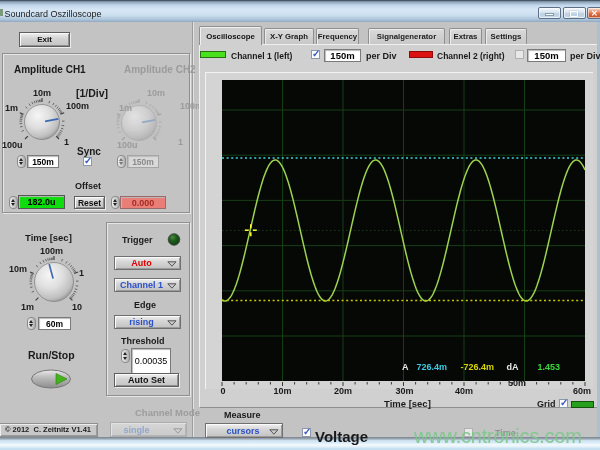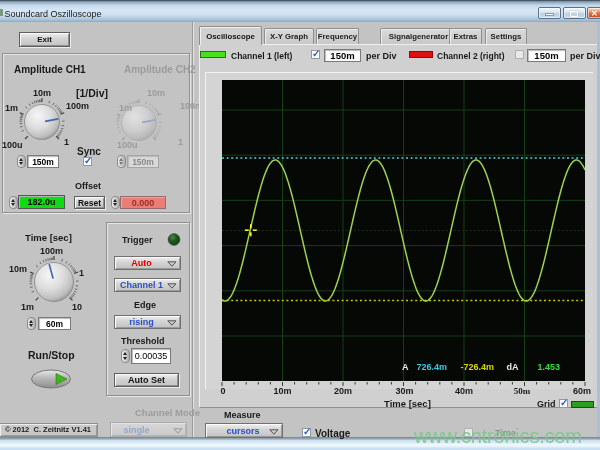--- a/index.html
+++ b/index.html
@@ -211,21 +211,21 @@
 <span style="margin-right:12px;">rising</span>
 <svg class="arr" width="10" height="6">
         <polygon points="0.8,0.8 9,0.8 4.9,5.2" fill="#c9c9c9" stroke="#555" stroke-width="1"></polygon>
       </svg>
     </div>
 <div class="lbl" style="left:121px;top:336px;font-size:9px;">Threshold</div>
 <div class="sp" style="left:121px;top:349px;height:14px;">
       <i class="u"></i>
       <i class="d"></i>
     </div>
-<div class="fld" style="left:131px;top:348px;width:40px;height:16px;font-size:9px;font-weight:normal;">0.00035</div>
+<div class="fld" style="left:131px;top:348px;width:40px;height:26px;font-size:9px;font-weight:normal;">0.00035</div>
 <div class="btn" style="left:114px;top:373px;width:65px;height:14px;font-size:9px;">Auto Set</div>
 <div class="lbl" style="left:25px;top:231.5px;font-size:9.5px;">Time [sec]</div>
 <div class="ab" style="left:16px;top:243.5px;width:76px;height:76px;">
       <svg width="76" height="76" style="position:absolute;left:0;top:0">
 <defs>
           <radialGradient id="kn7619105" cx="38%" cy="32%" r="78%">
             <stop offset="0%" stop-color="#f6f6f6"></stop>
             <stop offset="45%" stop-color="#dedede"></stop>
             <stop offset="78%" stop-color="#bfbfbf"></stop>
             <stop offset="100%" stop-color="#838383"></stop>
@@ -300,21 +300,21 @@
 <div class="dd" style="left:110px;top:422px;width:77px;height:15px;font-size:9px;color:#90a7cc;background:linear-gradient(#d6d6d6,#cacaca);border-color:#adadad;box-shadow:inset 1px 1px 0 #e3e3e3,inset -1px -1px 0 #b5b5b5;">
 <span style="margin-right:24px;">single</span>
 <svg class="arr" width="10" height="6">
         <polygon points="0.8,0.8 9,0.8 4.9,5.2" fill="#cfcfcf" stroke="#9a9a9a" stroke-width="1"></polygon>
       </svg>
     </div>
 <div class="ab" style="left:199px;top:44px;width:398px;height:364px;background:#d0d0d0;border-left:1px solid #efefef;border-top:1px solid #efefef;border-bottom:1px solid #8f8f8f;"></div>
 <div class="ab" style="left:199px;top:26px;width:63px;height:19px;background:#d0d0d0;border:1px solid #8f8f8f;border-bottom:none;border-radius:2px 2px 0 0;box-shadow:inset 1px 1px 0 #f0f0f0;display:flex;align-items:center;justify-content:center;font-size:7.8px;font-weight:bold;color:#111;">Oscilloscope</div>
 <div class="ab" style="left:264px;top:28px;width:50px;height:16px;background:linear-gradient(#dadada,#c8c8c8);border:1px solid #8f8f8f;border-bottom:none;border-radius:2px 2px 0 0;box-shadow:inset 1px 1px 0 #ececec;display:flex;align-items:center;justify-content:center;font-size:7.8px;font-weight:bold;color:#1c1c1c;">X-Y Graph</div>
 <div class="ab" style="left:316px;top:28px;width:43px;height:16px;background:linear-gradient(#dadada,#c8c8c8);border:1px solid #8f8f8f;border-bottom:none;border-radius:2px 2px 0 0;box-shadow:inset 1px 1px 0 #ececec;display:flex;align-items:center;justify-content:center;font-size:7.8px;font-weight:bold;color:#1c1c1c;">Frequency</div>
-<div class="ab" style="left:380px;top:28px;width:77px;height:16px;background:linear-gradient(#dadada,#c8c8c8);border:1px solid #8f8f8f;border-bottom:none;border-radius:2px 2px 0 0;box-shadow:inset 1px 1px 0 #ececec;display:flex;align-items:center;justify-content:center;font-size:7.8px;font-weight:bold;color:#1c1c1c;">Signalgenerator</div>
+<div class="ab" style="left:368px;top:28px;width:77px;height:16px;background:linear-gradient(#dadada,#c8c8c8);border:1px solid #8f8f8f;border-bottom:none;border-radius:2px 2px 0 0;box-shadow:inset 1px 1px 0 #ececec;display:flex;align-items:center;justify-content:center;font-size:7.8px;font-weight:bold;color:#1c1c1c;">Signalgenerator</div>
 <div class="ab" style="left:449px;top:28px;width:33px;height:16px;background:linear-gradient(#dadada,#c8c8c8);border:1px solid #8f8f8f;border-bottom:none;border-radius:2px 2px 0 0;box-shadow:inset 1px 1px 0 #ececec;display:flex;align-items:center;justify-content:center;font-size:7.8px;font-weight:bold;color:#1c1c1c;">Extras</div>
 <div class="ab" style="left:485px;top:28px;width:42px;height:16px;background:linear-gradient(#dadada,#c8c8c8);border:1px solid #8f8f8f;border-bottom:none;border-radius:2px 2px 0 0;box-shadow:inset 1px 1px 0 #ececec;display:flex;align-items:center;justify-content:center;font-size:7.8px;font-weight:bold;color:#1c1c1c;">Settings</div>
 <div class="ab" style="left:200px;top:51px;width:26px;height:7px;background:#49e01e;border:1px solid #2a6f12;"></div>
 <div class="lbl" style="left:231px;top:50.5px;font-size:8.5px;">Channel 1 (left)</div>
 <div class="cb" style="left:311px;top:50px;">
       <span class="ck">✓</span>
     </div>
 <div class="fld" style="left:324px;top:48.5px;width:37px;height:13px;font-size:9.5px;">150m</div>
 <div class="lbl" style="left:366px;top:51px;font-size:9px;">per Div</div>
 <div class="ab" style="left:409px;top:51px;width:24px;height:6.5px;background:#dd1111;border:1px solid #8f0b0b;"></div>
@@ -383,34 +383,34 @@
       <line x1="548.7" y1="0" x2="548.7" y2="2.5" stroke="#3a3a3a" stroke-width="1"></line>
       <line x1="560.8" y1="0" x2="560.8" y2="2.5" stroke="#3a3a3a" stroke-width="1"></line>
       <line x1="572.9" y1="0" x2="572.9" y2="2.5" stroke="#3a3a3a" stroke-width="1"></line>
       <line x1="585" y1="0" x2="585" y2="4" stroke="#3a3a3a" stroke-width="1"></line>
     </svg>
 <div class="lbl" style="left:209px;top:386px;width:28px;text-align:center;font-size:9px;">0</div>
 <div class="lbl" style="left:268.5px;top:386px;width:28px;text-align:center;font-size:9px;">10m</div>
 <div class="lbl" style="left:329px;top:386px;width:28px;text-align:center;font-size:9px;">20m</div>
 <div class="lbl" style="left:390.5px;top:386px;width:28px;text-align:center;font-size:9px;">30m</div>
 <div class="lbl" style="left:450px;top:386px;width:28px;text-align:center;font-size:9px;">40m</div>
-<div class="lbl" style="left:508px;top:386px;width:28px;text-align:center;font-size:9px;font-family:Liberation Serif, serif;">50m</div>
+<div class="lbl" style="left:508px;top:378px;width:28px;text-align:left;font-size:9px;">50m</div>
 <div class="lbl" style="left:568px;top:386px;width:28px;text-align:center;font-size:9px;">60m</div>
 <div class="lbl" style="left:384px;top:397.5px;font-size:9.5px;">Time [sec]</div>
 <div class="lbl" style="left:537px;top:398.5px;font-size:9px;">Grid</div>
 <div class="cb" style="left:559px;top:399px;">
       <span class="ck">✓</span>
     </div>
 <div class="ab" style="left:571px;top:400.5px;width:23px;height:7px;background:#27a01e;border:1px solid #14530f;"></div>
 <div class="lbl" style="left:224px;top:409.5px;font-size:9px;">Measure</div>
 <div class="dd" style="left:205px;top:423px;width:78px;height:15px;font-size:9px;color:#2b50c8;">
 <span style="margin-right:2px;">cursors</span>
 <svg class="arr" width="10" height="6">
         <polygon points="0.8,0.8 9,0.8 4.9,5.2" fill="#c9c9c9" stroke="#555" stroke-width="1"></polygon>
       </svg>
     </div>
 <div class="cb" style="left:302px;top:428px;">
       <span class="ck">✓</span>
     </div>
-<div class="lbl" style="left:315px;top:427.5px;font-size:10px;text-align:center;">Voltage</div>
+<div class="lbl" style="left:315px;top:427.5px;font-size:15px;text-align:center;">Voltage</div>
 <div class="cb un" style="left:464px;top:428px;"></div>
 <div class="glbl" style="left:478px;top:427.5px;font-size:9px;color:#8e8e8e;">Time</div>
 <div class="ab" style="left:414px;top:424.5px;font-size:20px;color:rgba(126,199,141,0.93);letter-spacing:-0.2px;white-space:nowrap;">www.cntronics.com</div>
 </div>
 </body></html>

